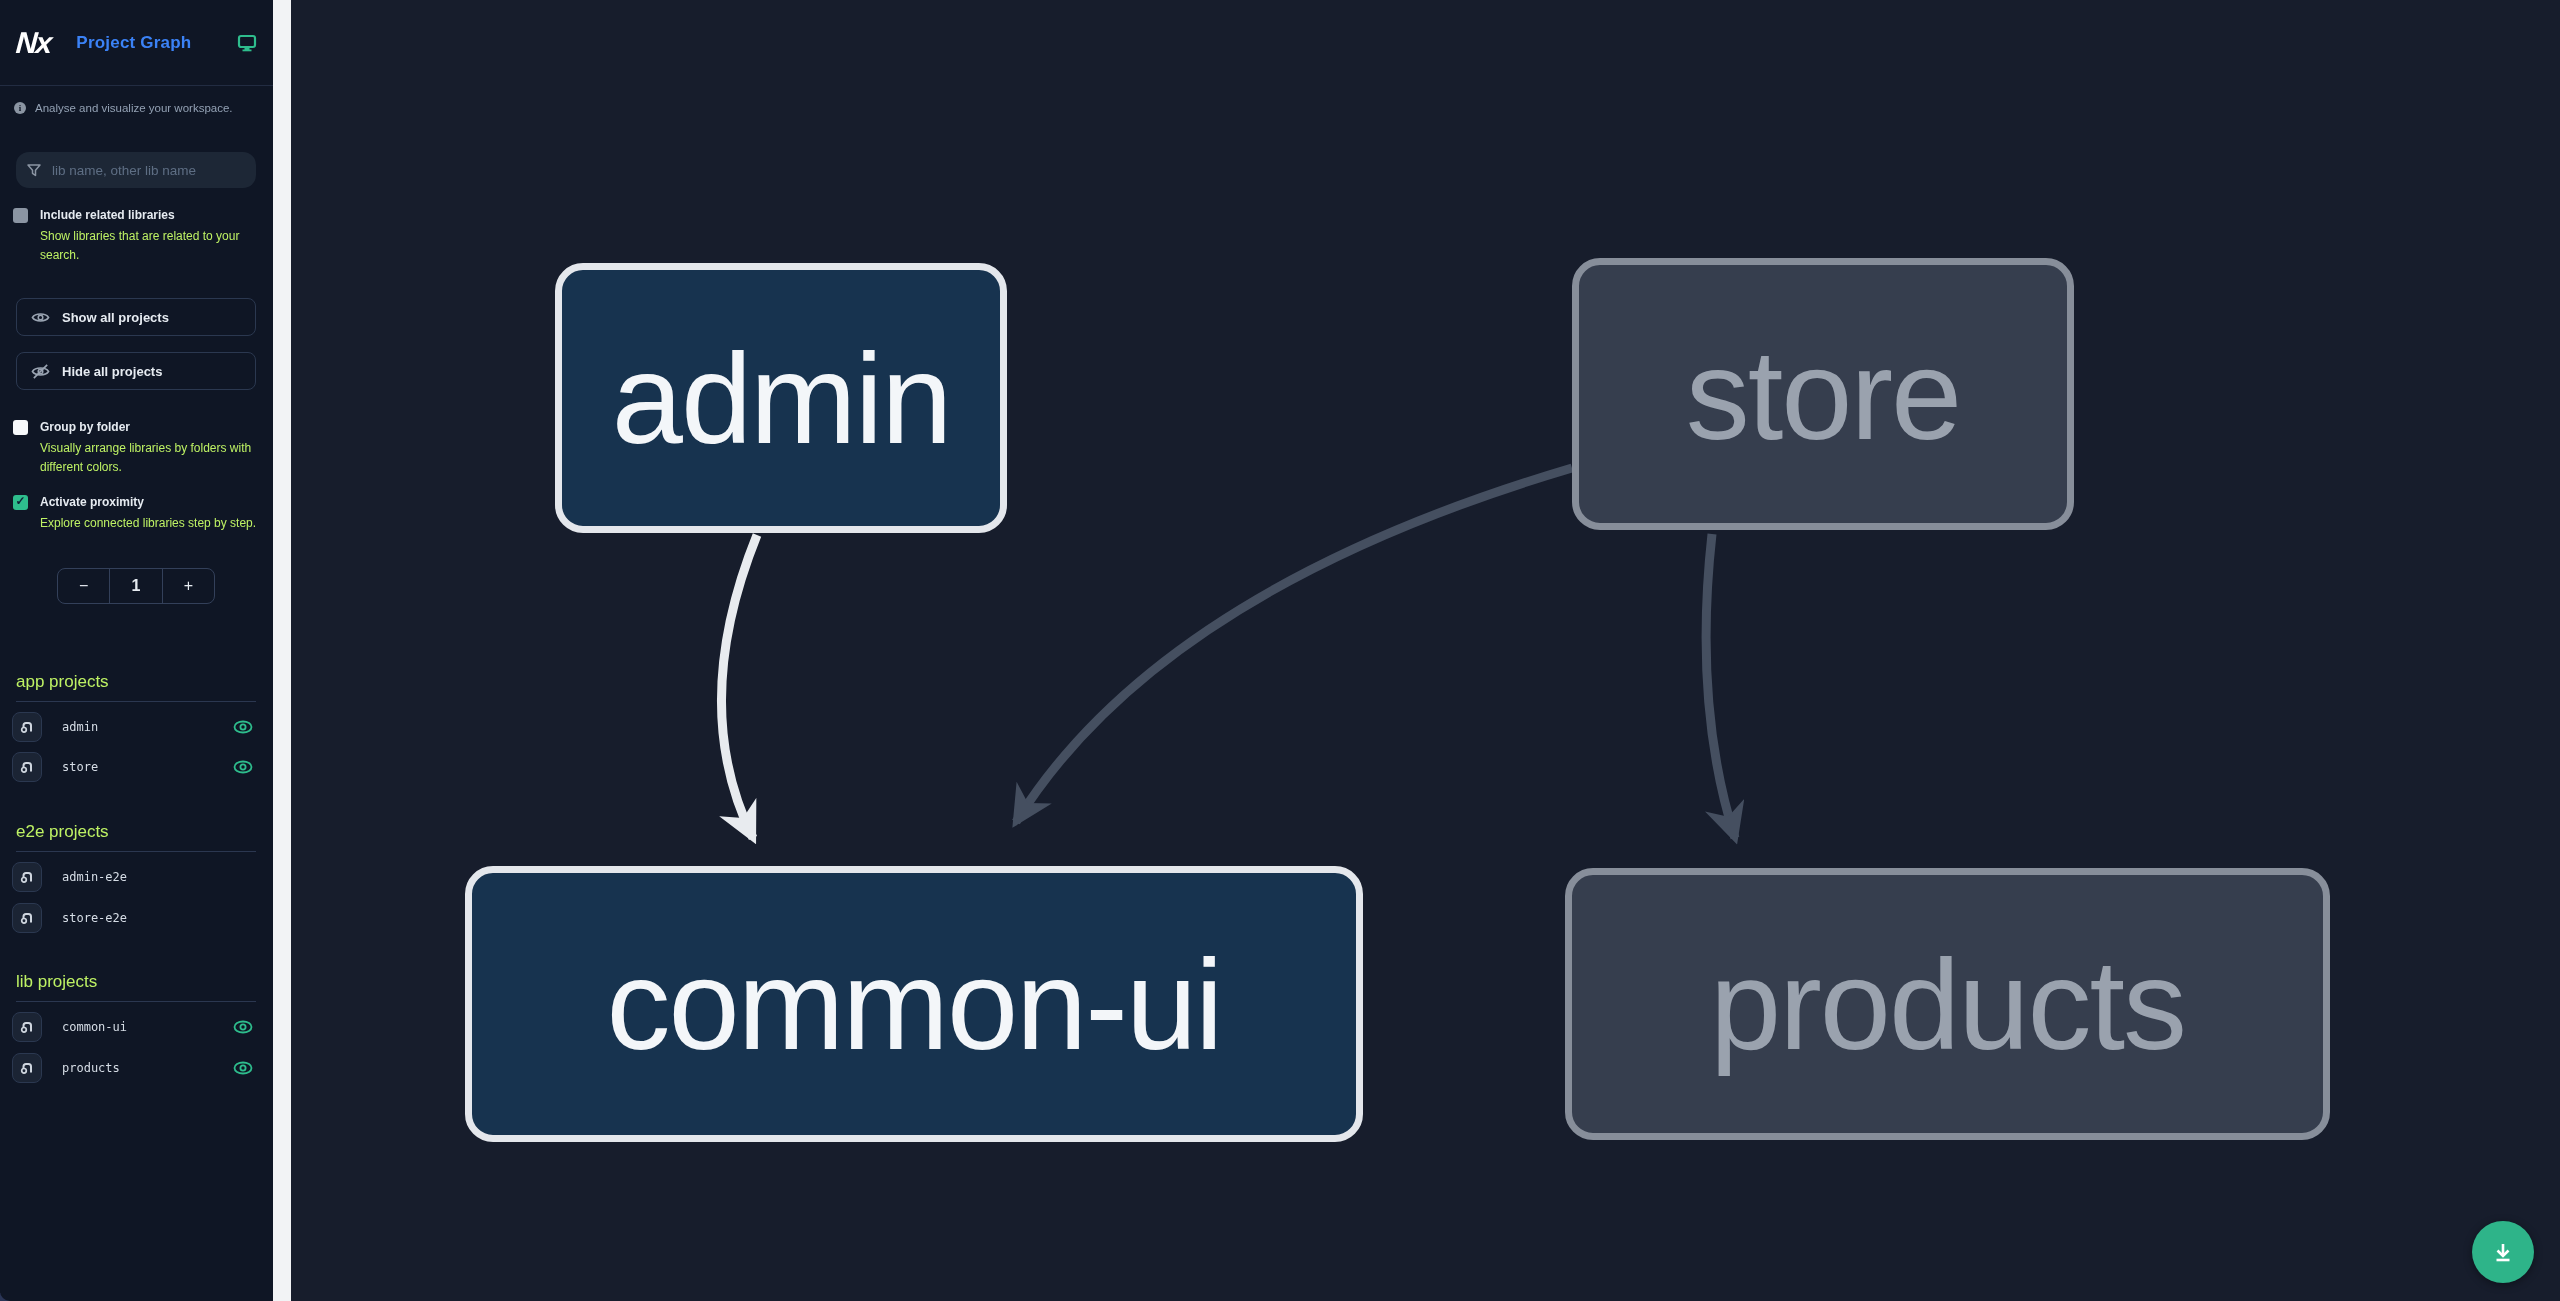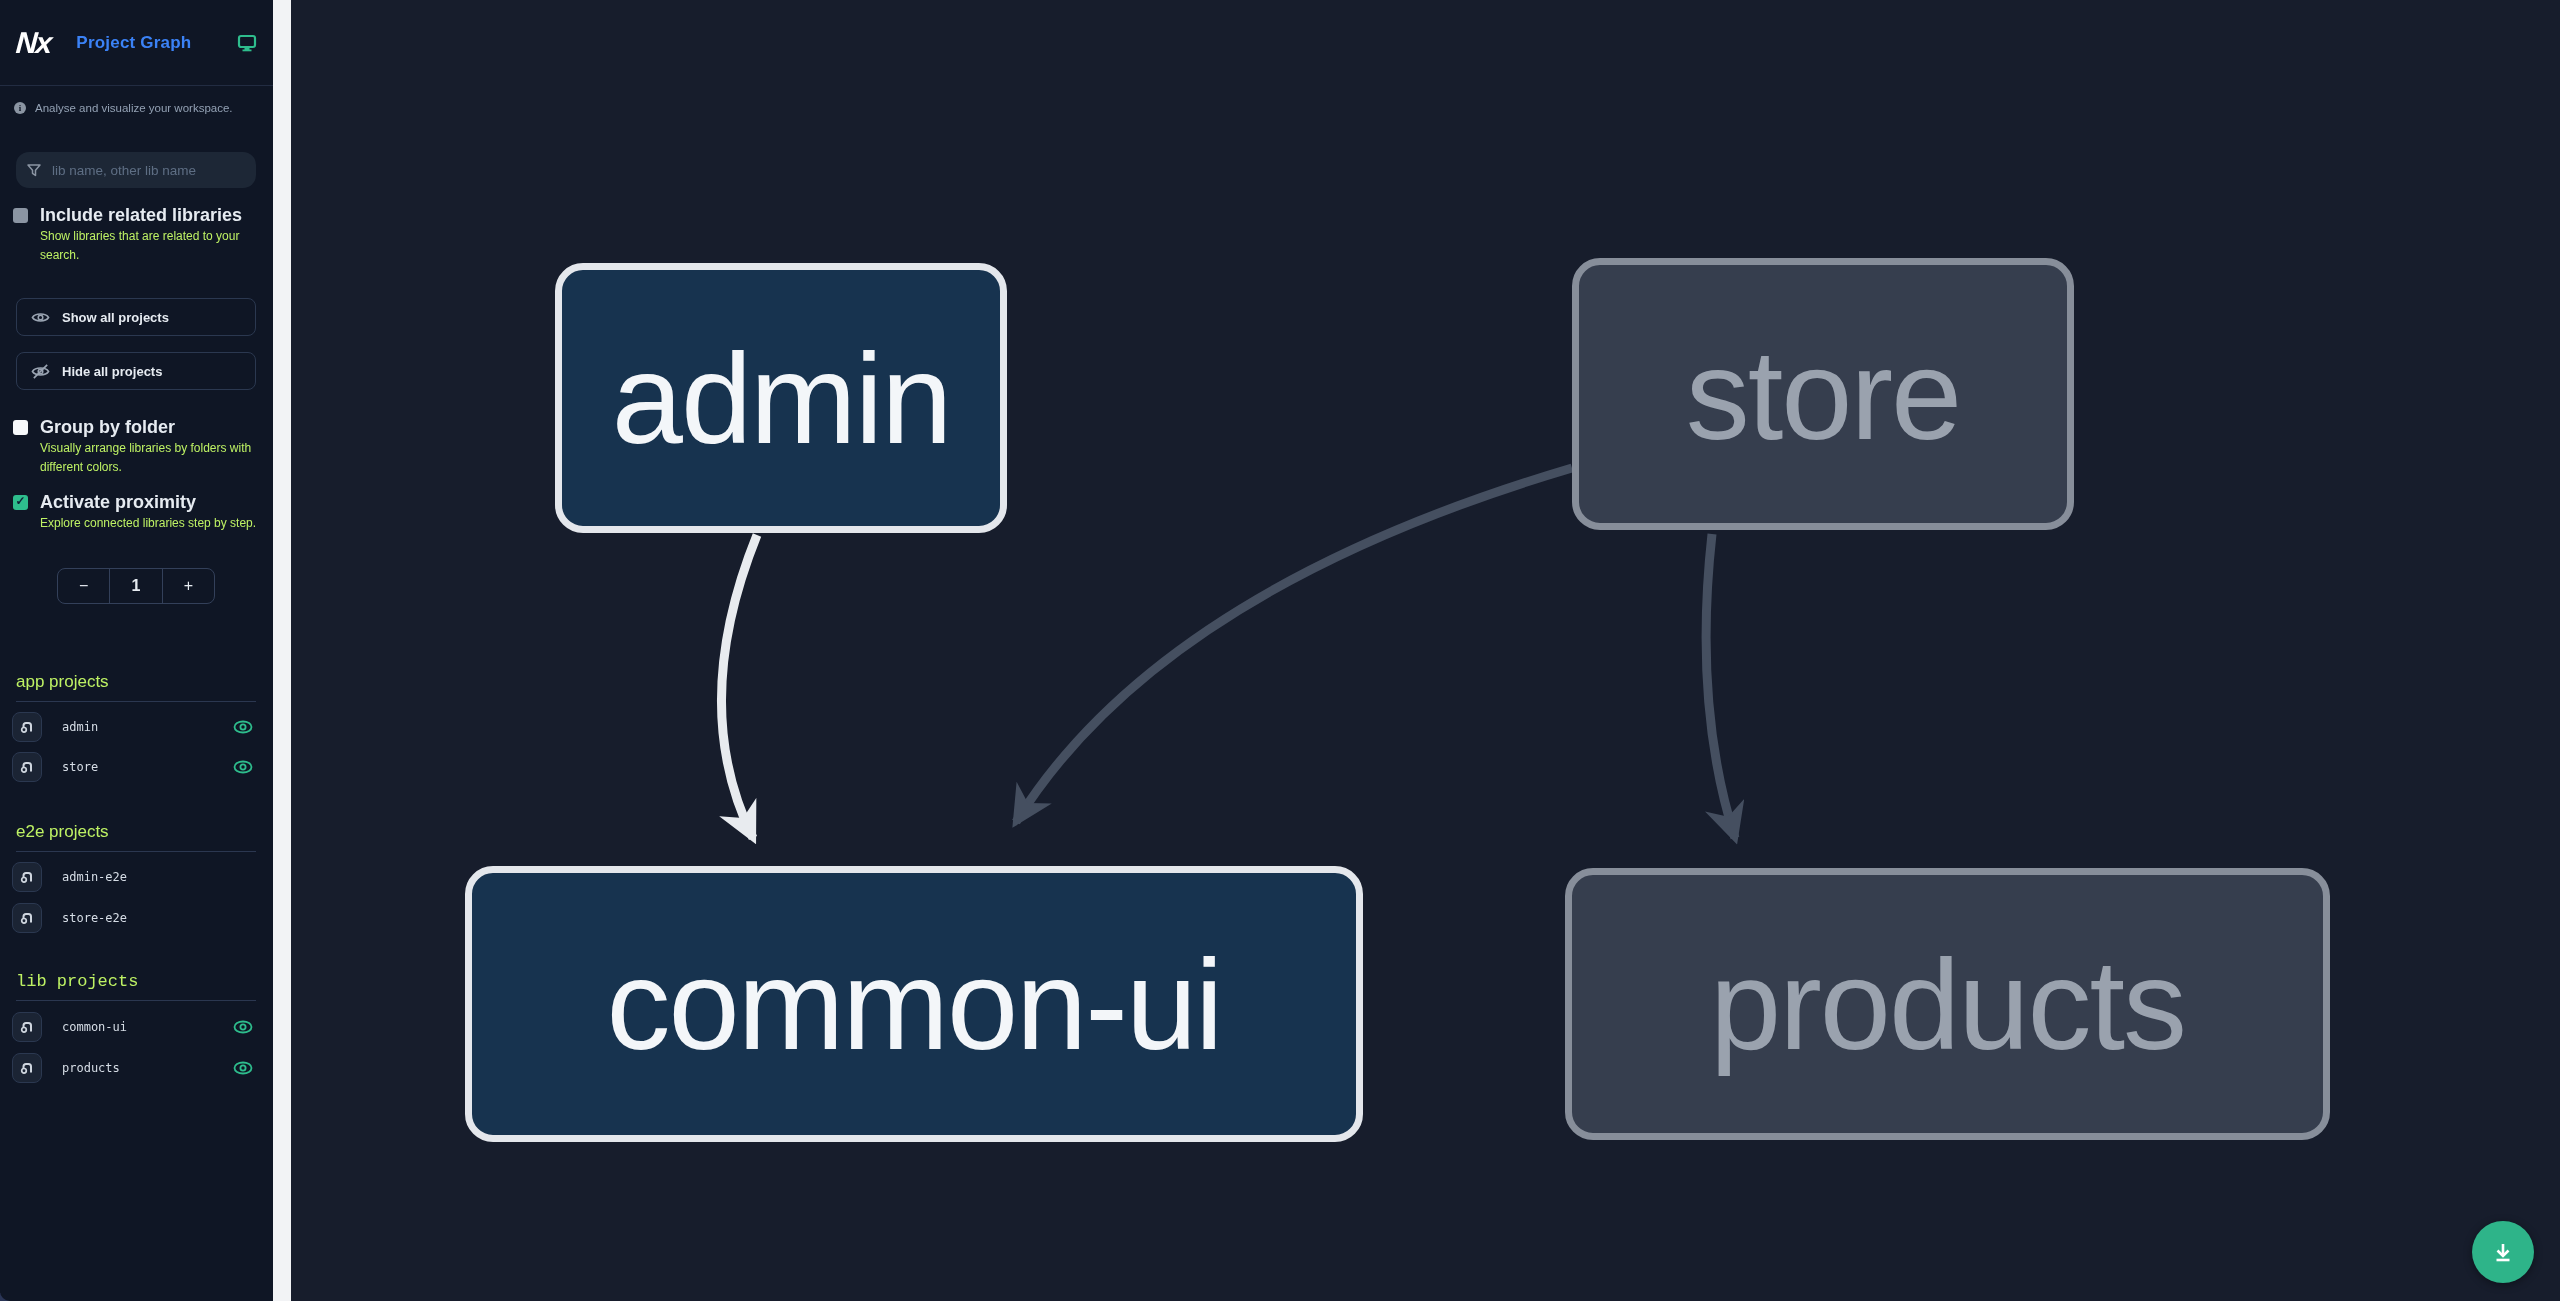--- a/index.html
+++ b/index.html
@@ -33,21 +33,21 @@
                   font-family:"Liberation Sans", sans-serif; }
   .search input::placeholder { color:#5e6e84; }
 
   .opt { position:absolute; left:13px; width:246px; }
   .opt .box { position:absolute; left:0; top:2px; width:15px; height:15px; border-radius:3px; }
   .box.gray  { background:#8b95a3; }
   .box.white { background:#f7f9fb; }
   .box.teal  { background:#2ebd8d; }
   .box.teal::after { content:"✓"; position:absolute; left:2.5px; top:-1px; color:#102036;
                      font-size:12px; font-weight:700; }
-  .opt .lbl  { margin-left:27px; color:#e6ebf1; font-size:18px; font-weight:700; line-height:19px; }
+  .opt .lbl  { margin-left:27px; color:#e6ebf1; font-size:12px; font-weight:700; line-height:19px; }
   .opt .desc { margin-left:27px; color:#bef264; font-size:12px; line-height:19px; margin-top:2px; }
 
   .sb-btn { position:absolute; left:16px; width:240px; height:38px; border:1px solid #2b3850;
             border-radius:8px; background:transparent; display:flex; align-items:center;
             padding:0 14px; cursor:pointer; }
   .sb-btn span { color:#e6ebf1; font-size:13px; font-weight:700; margin-left:12px; }
 
   .stepper { position:absolute; left:57px; top:568px; width:158px; height:36px;
              border:1px solid #33405a; border-radius:8px; display:flex; }
   .stepper > div { flex:1; display:flex; align-items:center; justify-content:center;
@@ -201,21 +201,21 @@
     <div class="proj-row" style="top:903px;">
       <div class="proj-ic">
         <svg width="16" height="16" viewBox="0 0 16 16">
           <path d="M4.5 12.5 V6.5 Q4.5 4 7 4 H9.5 Q12 4 12 6.5 V12.5" fill="none" stroke="#cfd6df" stroke-width="2"></path>
           <circle cx="5" cy="10.8" r="2.3" fill="#1b2434" stroke="#cfd6df" stroke-width="1.7"></circle>
         </svg>
       </div>
       <span class="proj-name">store-e2e</span>
     </div>
 
-    <div class="section-title" style="top:972px;font-family:Liberation Mono, monospace;">lib projects</div>
+    <div class="section-title" style="top:972px;">lib projects</div>
     <div class="proj-row" style="top:1012px;">
       <div class="proj-ic">
         <svg width="16" height="16" viewBox="0 0 16 16">
           <path d="M4.5 12.5 V6.5 Q4.5 4 7 4 H9.5 Q12 4 12 6.5 V12.5" fill="none" stroke="#cfd6df" stroke-width="2"></path>
           <circle cx="5" cy="10.8" r="2.3" fill="#1b2434" stroke="#cfd6df" stroke-width="1.7"></circle>
         </svg>
       </div>
       <span class="proj-name">common-ui</span>
       <svg class="eye-green" width="22" height="22" viewBox="0 0 22 22">
         <ellipse cx="11" cy="11" rx="8.5" ry="5.5" fill="none" stroke="#2ebd8d" stroke-width="1.8"></ellipse>

